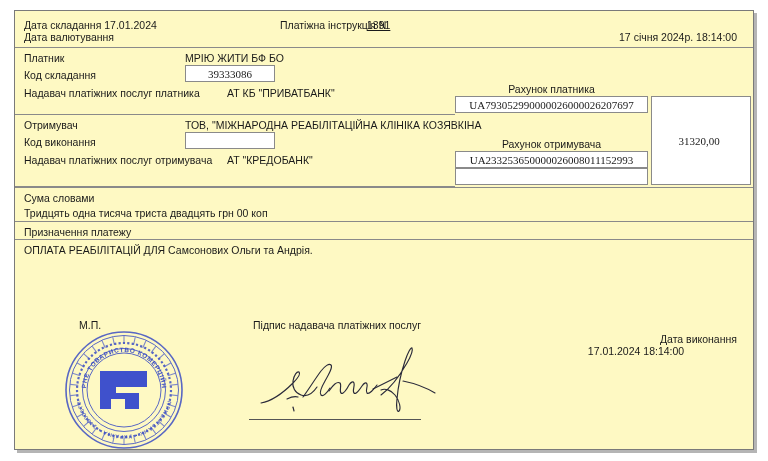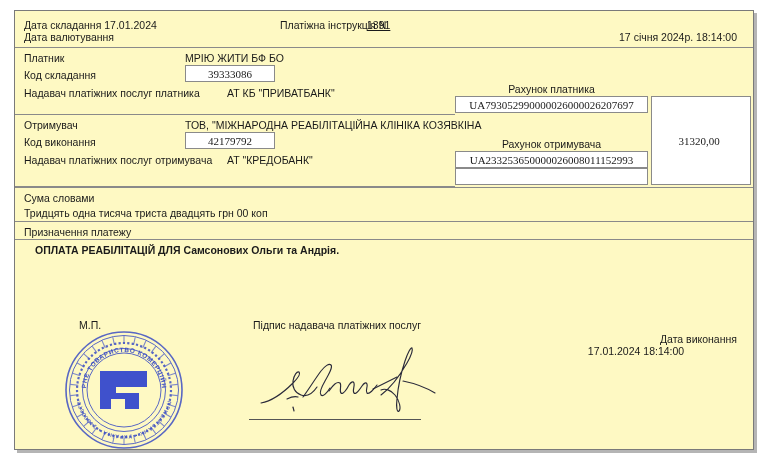--- a/index.html
+++ b/index.html
@@ -77,21 +77,20 @@
   <div class="box" style="left:440px; top:85px; width:193px; height:17px;"></div>
   <div class="boxtxt" style="left:440px; top:85px; width:193px; height:17px;">UA793052990000026000026207697</div>
 
   <div class="hline" style="left:0px; top:103px; width:440px;"></div>
 
   <div class="tx label" style="left:9px; top:108px;">Отримувач</div>
   <div class="tx val" style="left:170px; top:108px;">ТОВ, "МІЖНАРОДНА РЕАБІЛІТАЦІЙНА КЛІНІКА КОЗЯВКІНА</div>
 
   <div class="tx label" style="left:9px; top:125px;">Код виконання</div>
   <div class="box" style="left:170px; top:121px; width:90px; height:17px;"></div>
-  <div class="boxtxt" style="left:170px; top:121px; width:90px; height:17px;">42179792</div>
 
   <div class="tx label" style="left:9px; top:143px;">Надавач платіжних послуг отримувача</div>
   <div class="tx val" style="left:212px; top:143px;">АТ "КРЕДОБАНК"</div>
 
   <div class="tx label ctr" style="left:440px; top:127px; width:193px; text-align:center;">Рахунок отримувача</div>
 
   <div class="box" style="left:440px; top:140px; width:193px; height:17px;"></div>
   <div class="boxtxt" style="left:440px; top:140px; width:193px; height:17px;">UA233253650000026008011152993</div>
 
   <div class="box" style="left:440px; top:157px; width:193px; height:17px;"></div>
@@ -102,21 +101,21 @@
   <div class="hline" style="left:0px; top:176px; width:740px;"></div>
   <div class="hline" style="left:0px; top:175px; width:440px;"></div>
 
   <div class="tx label" style="left:9px; top:181px;">Сума словами</div>
   <div class="tx val" style="left:9px; top:196px;">Тридцять одна тисяча триста двадцять грн 00 коп</div>
 
   <div class="hline" style="left:0px; top:210px; width:740px;"></div>
 
   <div class="tx label" style="left:9px; top:215px;">Призначення платежу</div>
   <div class="hline" style="left:0px; top:228px; width:740px;"></div>
-  <div class="tx val" style="left:20px; top:233px;font-weight:bold;">ОПЛАТА РЕАБІЛІТАЦІЙ ДЛЯ Самсонових Ольги та Андрія.</div>
+  <div class="tx val" style="left:9px; top:233px;">ОПЛАТА РЕАБІЛІТАЦІЙ ДЛЯ Самсонових Ольги та Андрія.</div>
 
   <div class="tx label" style="left:64px; top:308px; font-weight:normal;">М.П.</div>
 
   <div class="tx label rt" style="left:520px; top:322px; width:202px; text-align:right;">Дата виконання</div>
 
   <div class="tx label" style="left:238px; top:308px;">Підпис надавача платіжних послуг</div>
   <div class="tx val rt" style="left:520px; top:334px; width:202px; text-align:center;">17.01.2024 18:14:00</div>
 
   <div class="hline" style="left:234px; top:408px; width:172px; background:#555;"></div>
 

